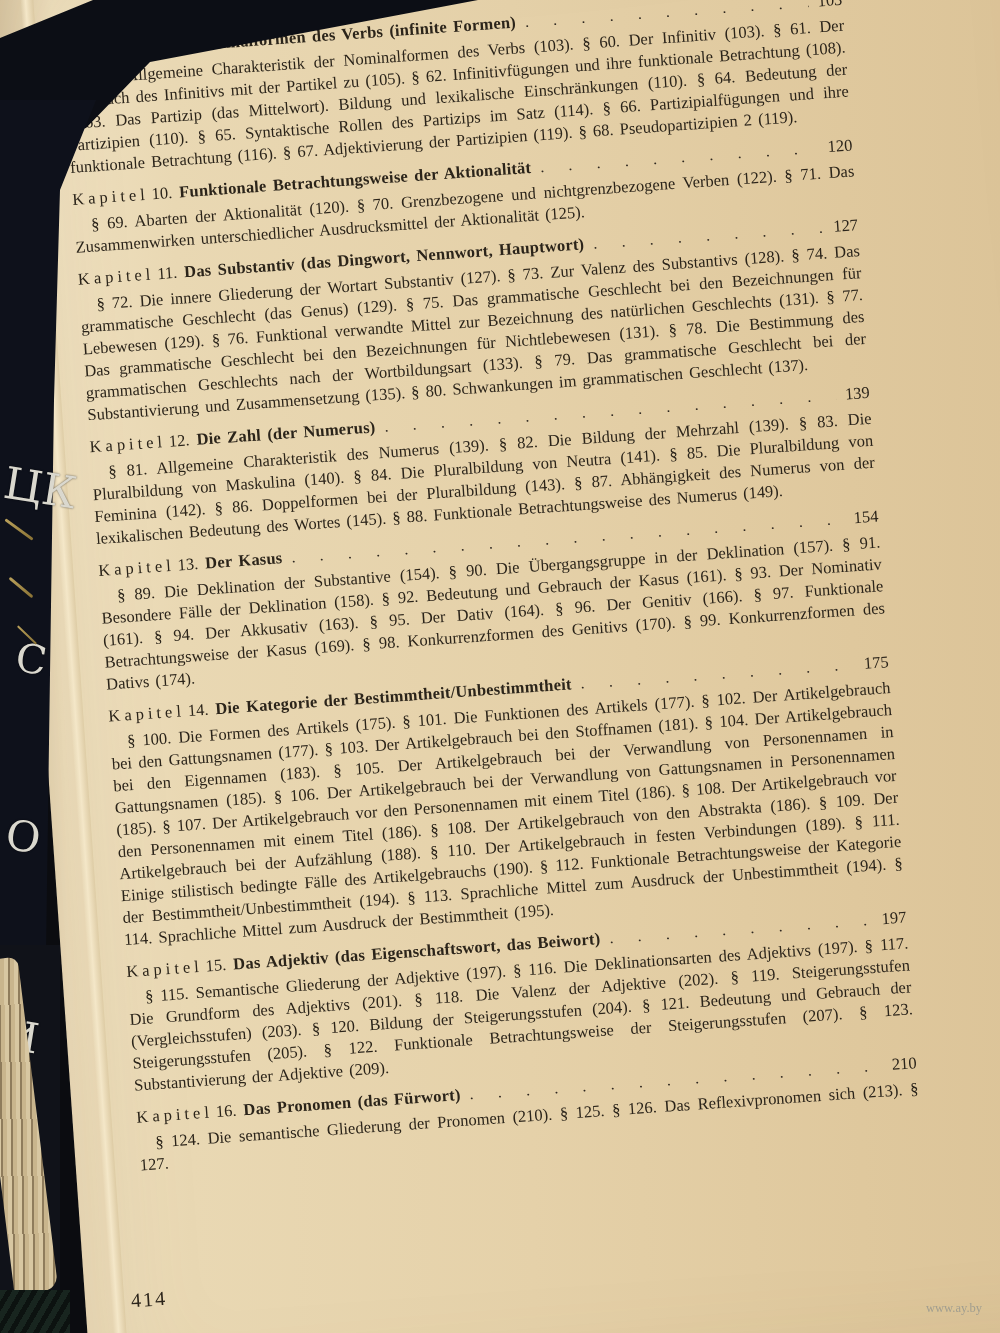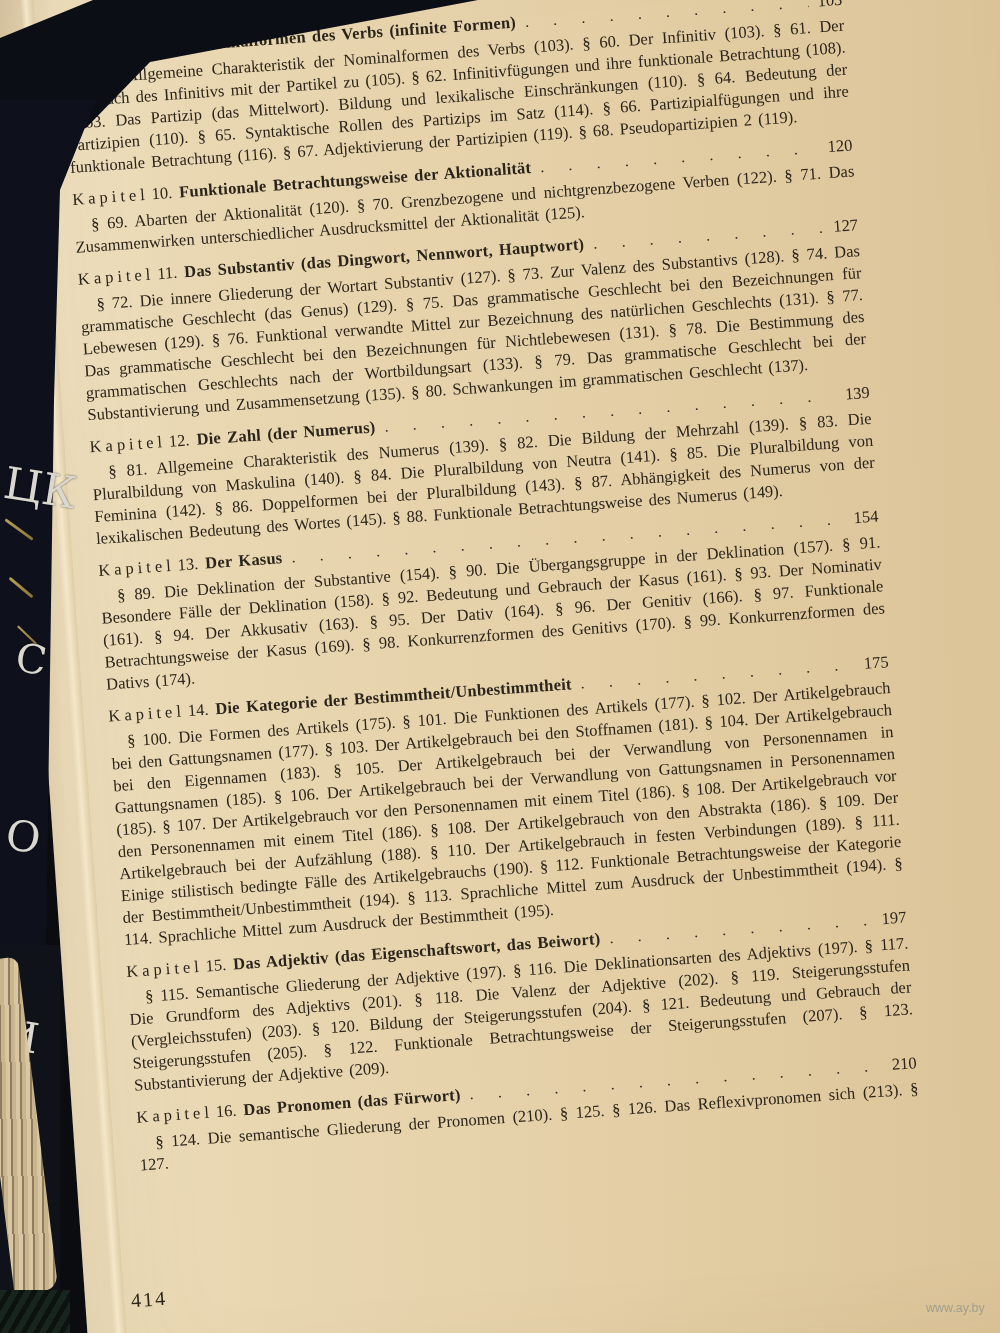--- a/index.html
+++ b/index.html
@@ -62,21 +62,21 @@
     border-radius:0 10px 14px 0;
   }
   #fan-bottom{position:absolute; left:0; top:1290px; width:70px; height:43px; z-index:4;
     background:repeating-linear-gradient(120deg,#18251f 0 6px,#0c1210 6px 11px);}
   #toc-page-num{
     position:absolute; left:131px; top:1288px; z-index:6; color:#2b241a;
     font-size:20px; transform:rotate(-4deg); letter-spacing:2px;
   }
   #watermark{
     position:absolute; left:926px; top:1301px; z-index:7;
-    font-family:Liberation Sans, sans-serif; font-size:12.5px; color:rgba(150,150,142,.85);
+    font-family:Liberation Serif, serif; font-size:12.5px; color:rgba(150,150,142,.85);
   }
 </style>
 </head>
 <body>
 
 <div id="canvas">
 
   <div id="carpet"></div>
 
   <div id="page">

